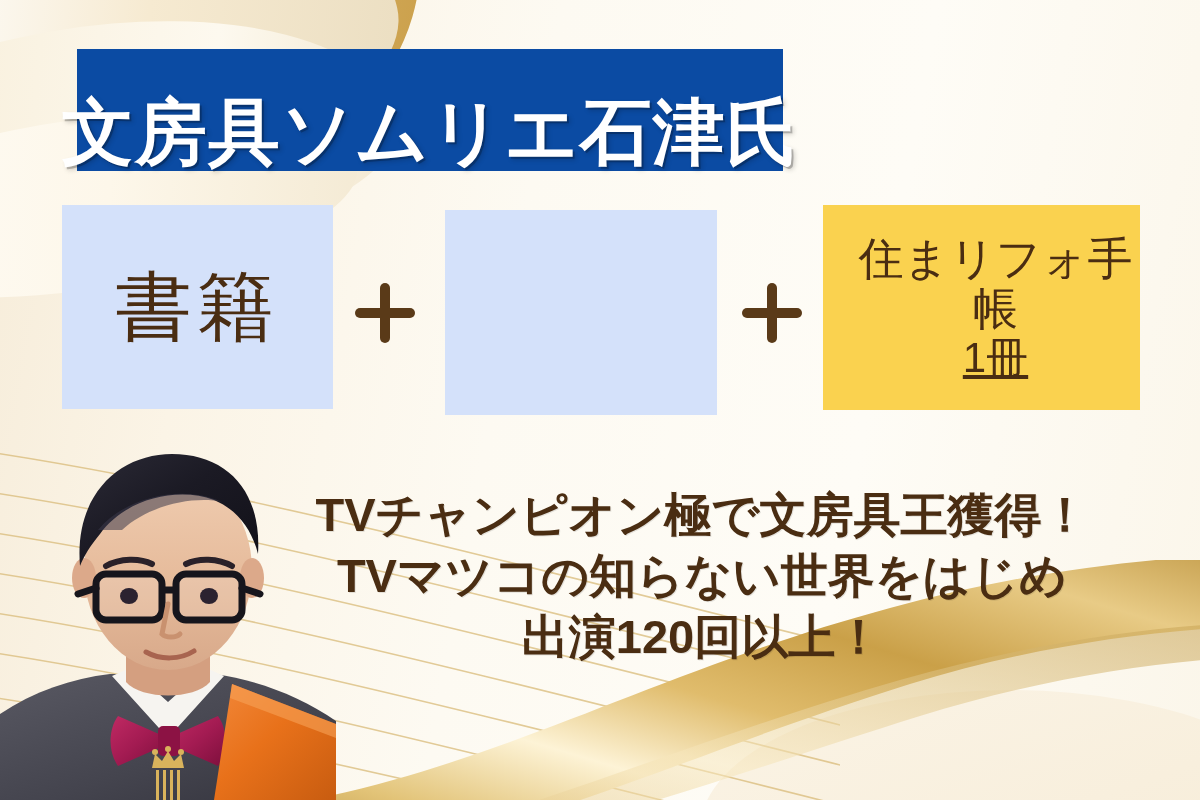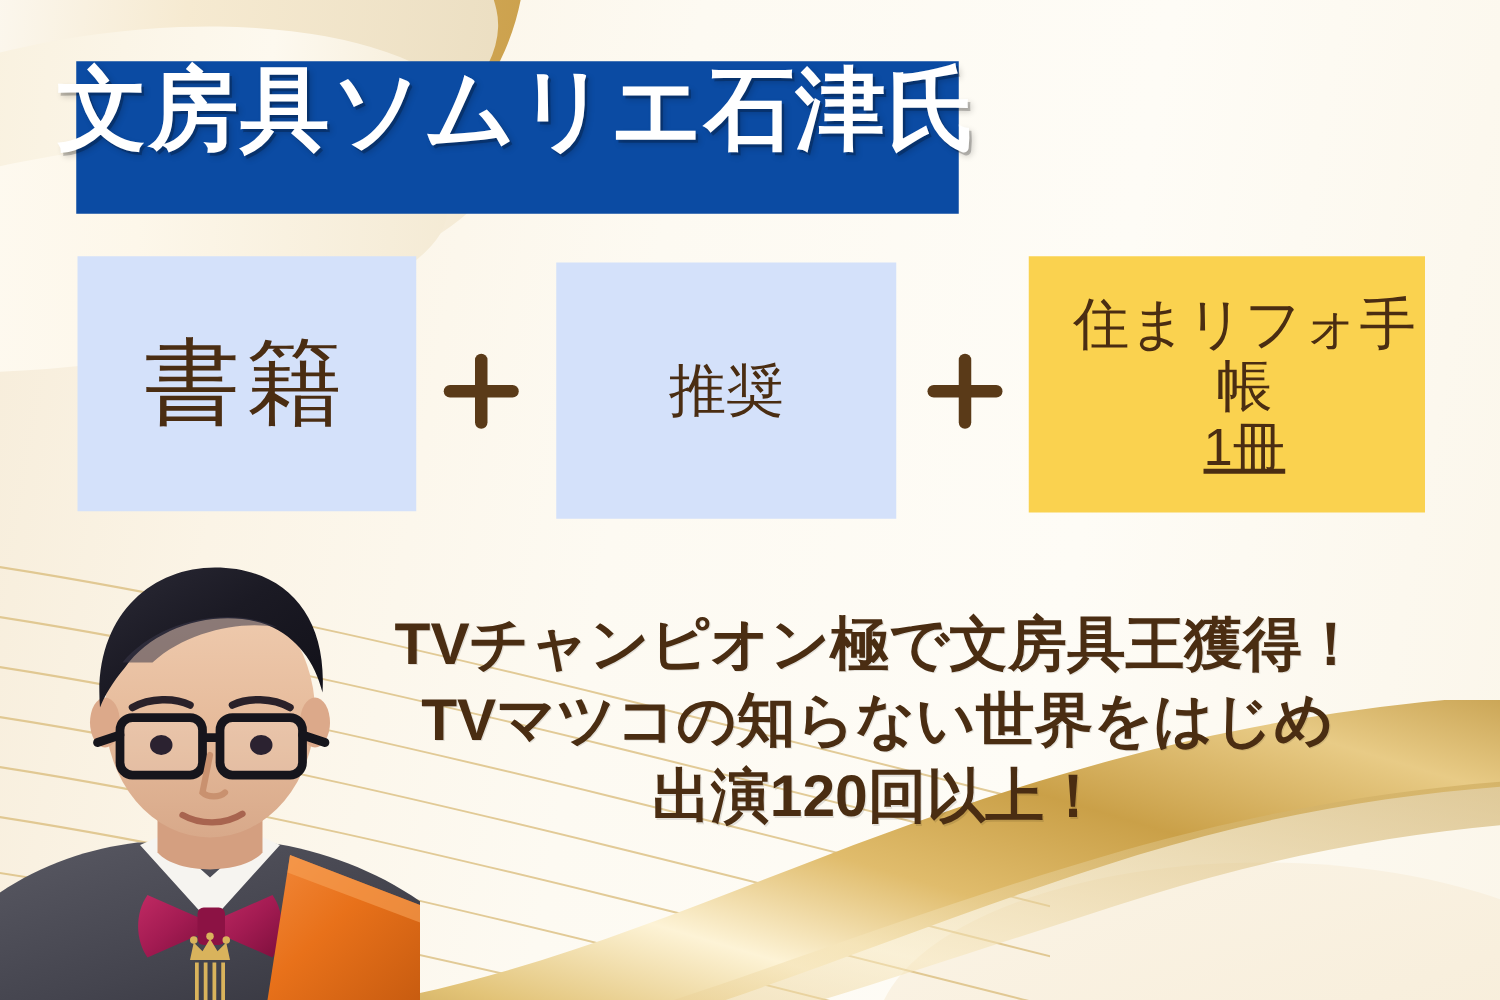--- a/index.html
+++ b/index.html
@@ -125,28 +125,28 @@
     top: 690px;
     width: 620px;
     height: 280px;
     border-radius: 50%;
     background: linear-gradient(160deg, #fbf4e6 0%, #f5ead4 100%);
   }
 
   
   .title-banner {
     position: absolute;
-    left: 64px;
+    left: 80px;
     top: 52px;
     width: 700px;
     height: 116px;
     background: #0b4ba3;
     box-shadow: 0 0 0 3px #0b4ba3;
     display: flex;
-    align-items: flex-start;
+    align-items: flex-end;
     justify-content: center;
   }
   .title-text {
     color: #ffffff;
     font-size: 72px;
     font-weight: 700;
     letter-spacing: 1px;
     line-height: 1;
     white-space: nowrap;
     text-shadow:
@@ -328,21 +328,20 @@
 
   <div class="offer-row">
 
     <div class="offer-box box-1">
       <div class="offer-line">書籍</div>
     </div>
 
     <div class="plus-sign plus-1"></div>
 
     <div class="offer-box box-2">
-      <div class="offer-line">推奨</div>
     </div>
 
     <div class="plus-sign plus-2"></div>
 
     <div class="offer-box box-3">
       <div class="offer-line">住まリフォ手帳</div>
       <div class="offer-line small">1冊</div>
     </div>
   </div>
 

